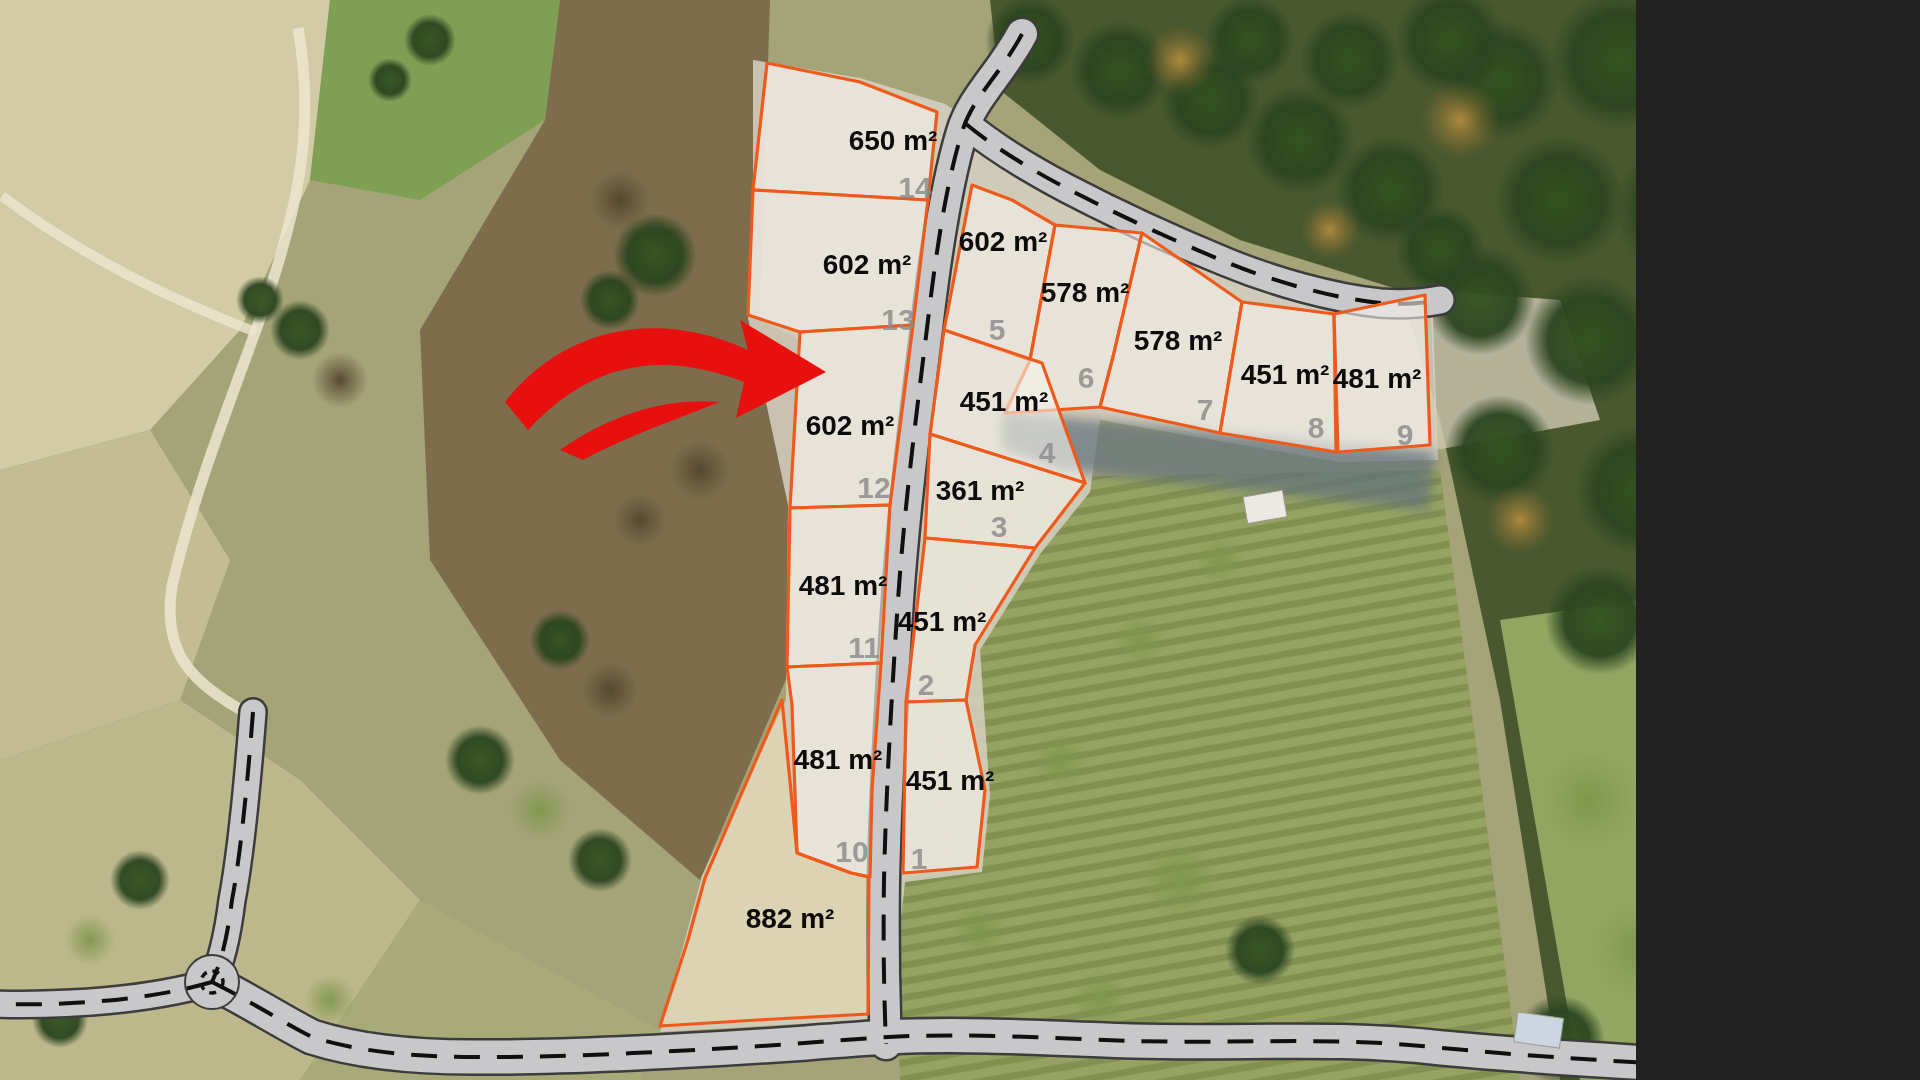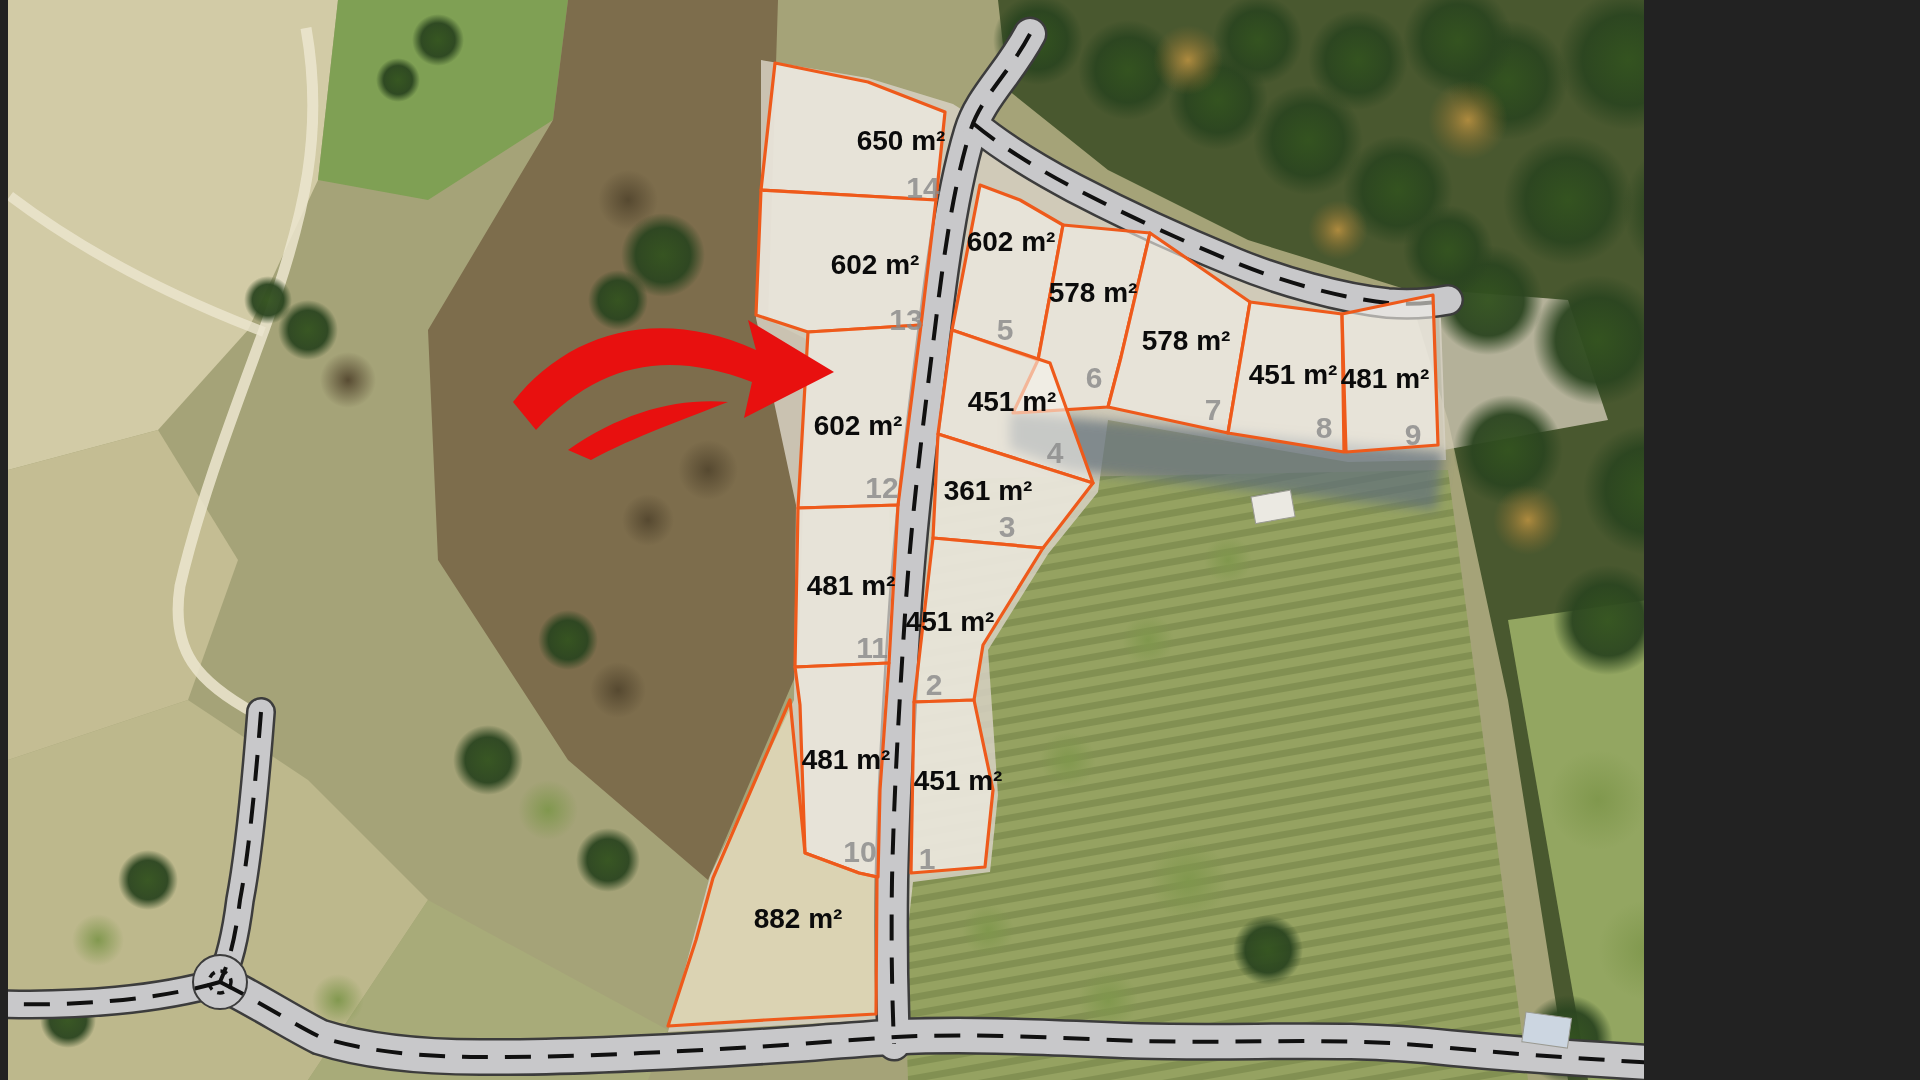--- a/index.html
+++ b/index.html
@@ -1,17 +1,17 @@
 <!DOCTYPE html>
 <html><head>
 <meta charset="utf-8">
 <style>
   html,body{margin:0;padding:0;background:#222;}
   .stage{position:relative;width:1636px;height:1080px;overflow:hidden;
-         font-family:"Liberation Sans", sans-serif;padding-left:8px;}
+         font-family:"Liberation Sans", sans-serif;}
   .stage svg{display:block;width:1920px;height:1080px;}
   text{font-family:"Liberation Sans", sans-serif;font-weight:bold;}
   .area-label{fill:#0b0b0b;font-size:28px;}
   .plot-number{fill:#8b8b8b;font-size:30px;opacity:.82;}
 </style>
 </head>
 <body>
 
 <div class="stage">
 <svg viewBox="0 0 1920 1080" xmlns="http://www.w3.org/2000/svg">

